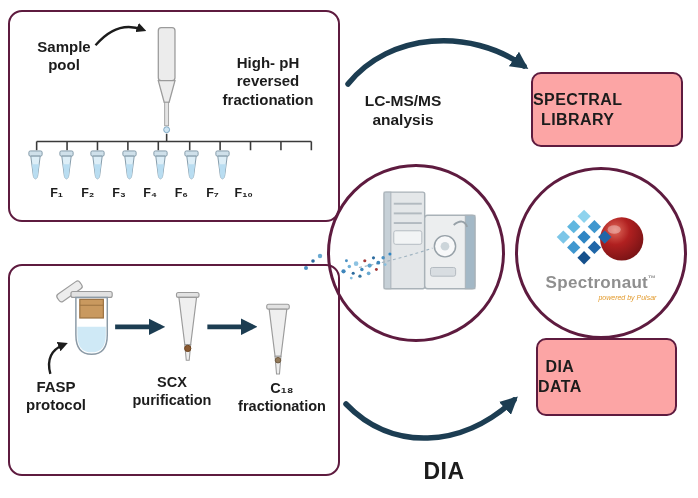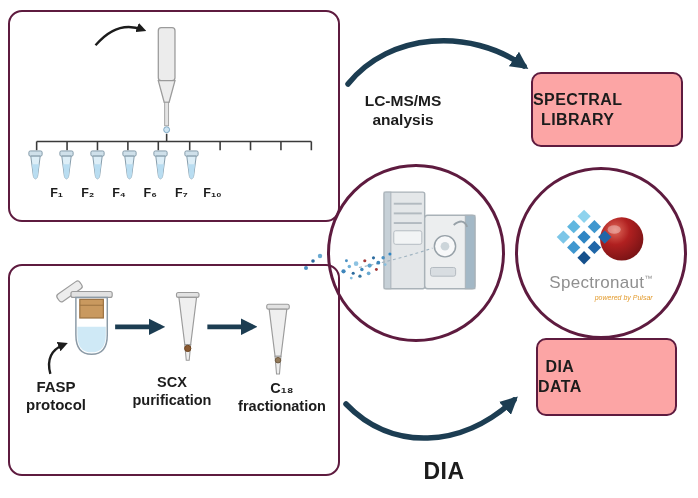--- a/index.html
+++ b/index.html
@@ -27,21 +27,21 @@
   .tubes-row{position:absolute;left:10px;top:138px;width:312px;display:flex;}
   .tube-item{width:31.2px;display:flex;flex-direction:column;align-items:center;}
   .tube-icon{width:19px;height:34px;display:block;}
   .tube-label{font-size:12.5px;font-weight:700;margin-top:2px;white-space:nowrap;margin-left:42px;}
   .circle{position:absolute;border:3px solid var(--box-border);border-radius:50%;background:transparent;}
   .ms-circle{left:327px;top:164px;width:178px;height:178px;}
   .ms-circle svg{position:absolute;inset:0;width:100%;height:100%;}
   .logo-circle{left:515px;top:167px;width:172px;height:172px;display:flex;flex-direction:column;align-items:center;justify-content:center;background:#fff;}
   .logo-art{width:122px;height:64px;display:block;}
   .wordmark{display:flex;flex-direction:column;align-items:center;margin-top:3px;}
-  .logo-name{font-size:17px;font-weight:400;color:#8f8f8f;letter-spacing:.3px;}
+  .logo-name{font-size:17px;font-weight:700;color:#8f8f8f;letter-spacing:.3px;}
   .logo-name sup{font-size:8px;color:#8f8f8f;}
   .logo-tagline{align-self:flex-end;font-size:7px;font-style:italic;color:var(--logo-orange);margin-top:1px;}
   .result-box{position:absolute;border:2.5px solid var(--box-border);border-radius:10px;background:#fca5a5;display:flex;align-items:center;justify-content:flex-start;}
   .result-box span{font-weight:700;font-size:16px;letter-spacing:.4px;text-align:center;white-space:pre-line;line-height:1.25;color:var(--text);}
   .spectral-box{left:531px;top:72px;width:152px;height:75px;}
   .dia-box{left:536px;top:338px;width:141px;height:78px;}
   .overlay{position:absolute;inset:0;width:100%;height:100%;z-index:4;pointer-events:none;}
 </style>
 </head>
 <body>
@@ -67,32 +67,43 @@
       </defs>
       <path d="M86 34 Q108 8 134 18" fill="none" stroke="#1c1c1c" stroke-width="2.4" marker-end="url(#ahBlk1)"></path>
       <g>
         <rect x="150" y="16" width="17" height="54" rx="3" fill="#ececec" stroke="#9b9b9b" stroke-width="1.3"></rect>
         <path d="M150 70 L167 70 L161 92 L156 92 Z" fill="#ececec" stroke="#9b9b9b" stroke-width="1.3"></path>
         <rect x="156.5" y="92" width="4" height="24" fill="#e4e4e4" stroke="#9b9b9b" stroke-width="0.9"></rect>
         <circle cx="158.5" cy="120" r="3" fill="#cfe6f4" stroke="#7fa8c4" stroke-width="1"></circle>
       </g>
       <path d="M158.5 124 V132 M26 132 H306 M26 132 V141 M57 132 V141 M88 132 V141 M119 132 V141 M150 132 V141 M182 132 V141 M213 132 V141 M244 132 V141 M275 132 V141 M306 132 V141" fill="none" stroke="#3a3a3a" stroke-width="1.6"></path>
     </svg>
+    <div class="txt sample-pool">Sample
+pool</div>
+    <div class="txt method">High- pH
+reversed
+fractionation</div>
     <div class="tubes-row">
       <div class="tube-item">
           <svg class="tube-icon" viewBox="0 0 20 36">
             <use href="#tubeShape"></use>
           </svg>
           <span class="tube-label">F₁</span>
         </div>
       <div class="tube-item">
           <svg class="tube-icon" viewBox="0 0 20 36">
             <use href="#tubeShape"></use>
           </svg>
           <span class="tube-label">F₂</span>
+        </div>
+      <div class="tube-item">
+          <svg class="tube-icon" viewBox="0 0 20 36">
+            <use href="#tubeShape"></use>
+          </svg>
+          <span class="tube-label">F₃</span>
         </div>
       <div class="tube-item">
           <svg class="tube-icon" viewBox="0 0 20 36">
             <use href="#tubeShape"></use>
           </svg>
           <span class="tube-label">F₄</span>
         </div>
       <div class="tube-item">
           <svg class="tube-icon" viewBox="0 0 20 36">
             <use href="#tubeShape"></use>

